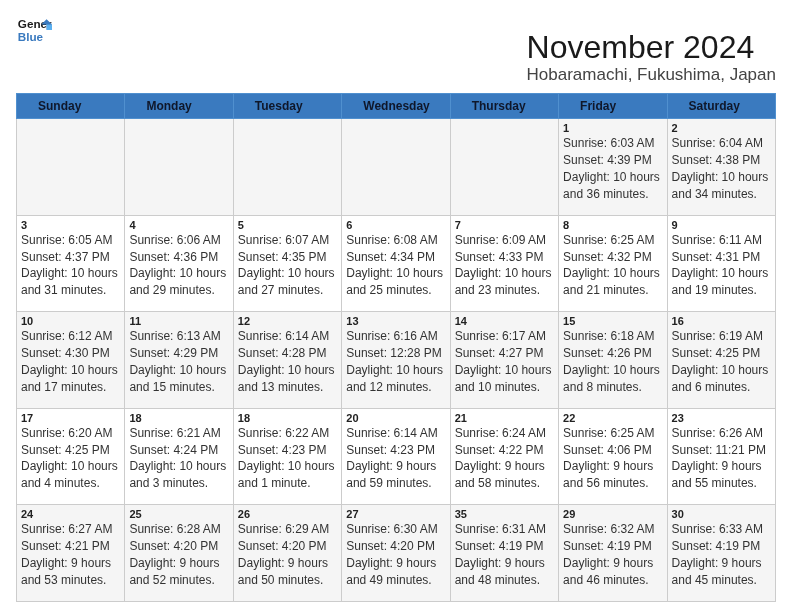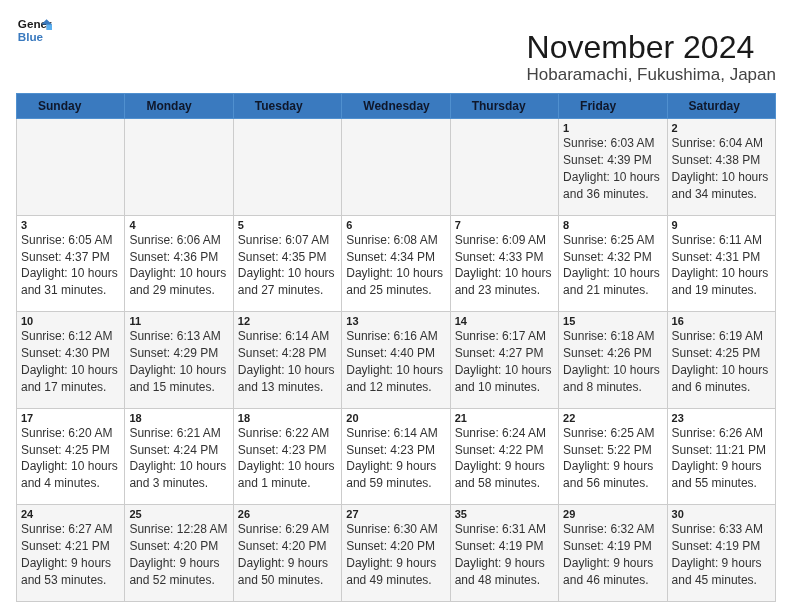--- a/index.html
+++ b/index.html
@@ -202,21 +202,21 @@
           </td>
           <td>
             <span class="day-num">12</span>
             <div class="day-info">Sunrise: 6:14 AM
 Sunset: 4:28 PM
 Daylight: 10 hours and 13 minutes.</div>
           </td>
           <td>
             <span class="day-num">13</span>
             <div class="day-info">Sunrise: 6:16 AM
-Sunset: 4:40 PM
+Sunset: 12:28 PM
 Daylight: 10 hours and 12 minutes.</div>
           </td>
           <td>
             <span class="day-num">14</span>
             <div class="day-info">Sunrise: 6:17 AM
 Sunset: 4:27 PM
 Daylight: 10 hours and 10 minutes.</div>
           </td>
           <td>
             <span class="day-num">15</span>
@@ -258,40 +258,40 @@
           </td>
           <td>
             <span class="day-num">21</span>
             <div class="day-info">Sunrise: 6:24 AM
 Sunset: 4:22 PM
 Daylight: 9 hours and 58 minutes.</div>
           </td>
           <td>
             <span class="day-num">22</span>
             <div class="day-info">Sunrise: 6:25 AM
-Sunset: 5:22 PM
+Sunset: 4:06 PM
 Daylight: 9 hours and 56 minutes.</div>
           </td>
           <td>
             <span class="day-num">23</span>
             <div class="day-info">Sunrise: 6:26 AM
 Sunset: 11:21 PM
 Daylight: 9 hours and 55 minutes.</div>
           </td>
         </tr>
         <tr>
           <td>
             <span class="day-num">24</span>
             <div class="day-info">Sunrise: 6:27 AM
 Sunset: 4:21 PM
 Daylight: 9 hours and 53 minutes.</div>
           </td>
           <td>
             <span class="day-num">25</span>
-            <div class="day-info">Sunrise: 12:28 AM
+            <div class="day-info">Sunrise: 6:28 AM
 Sunset: 4:20 PM
 Daylight: 9 hours and 52 minutes.</div>
           </td>
           <td>
             <span class="day-num">26</span>
             <div class="day-info">Sunrise: 6:29 AM
 Sunset: 4:20 PM
 Daylight: 9 hours and 50 minutes.</div>
           </td>
           <td>

